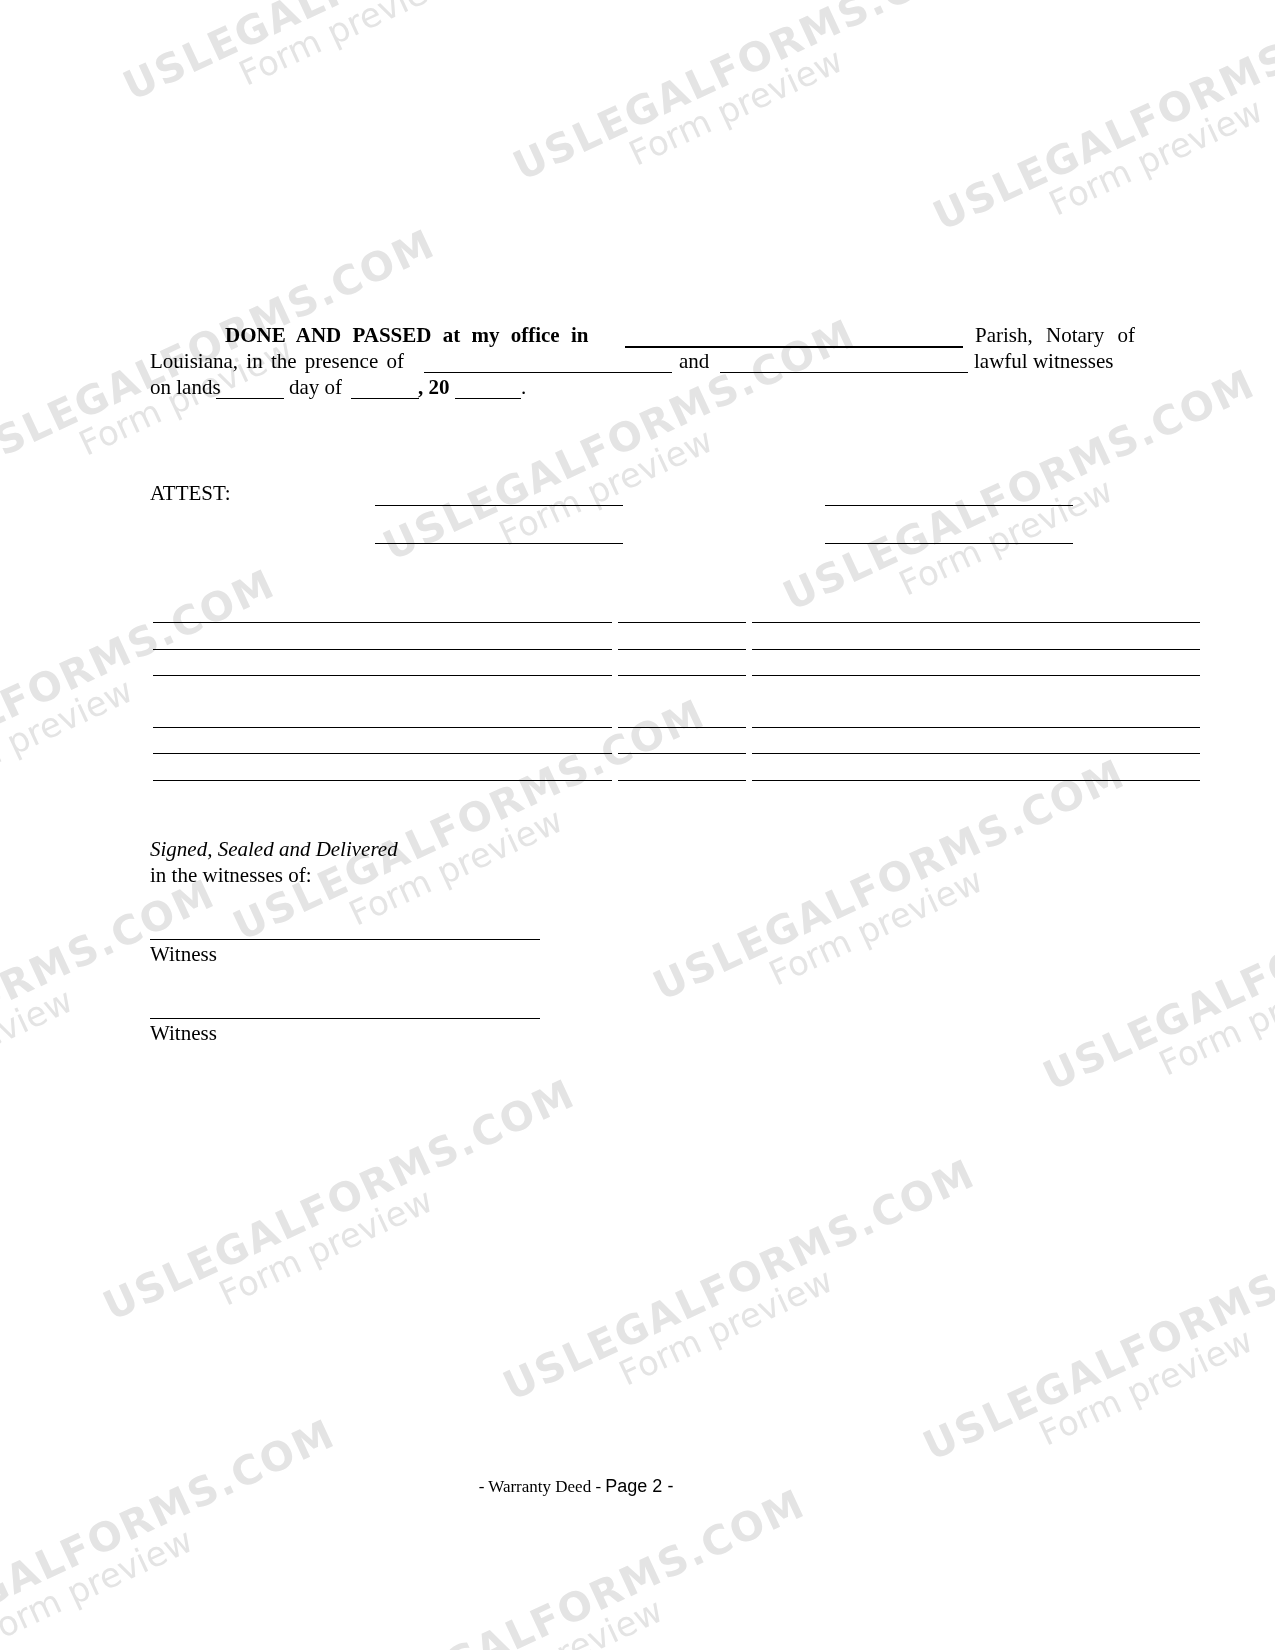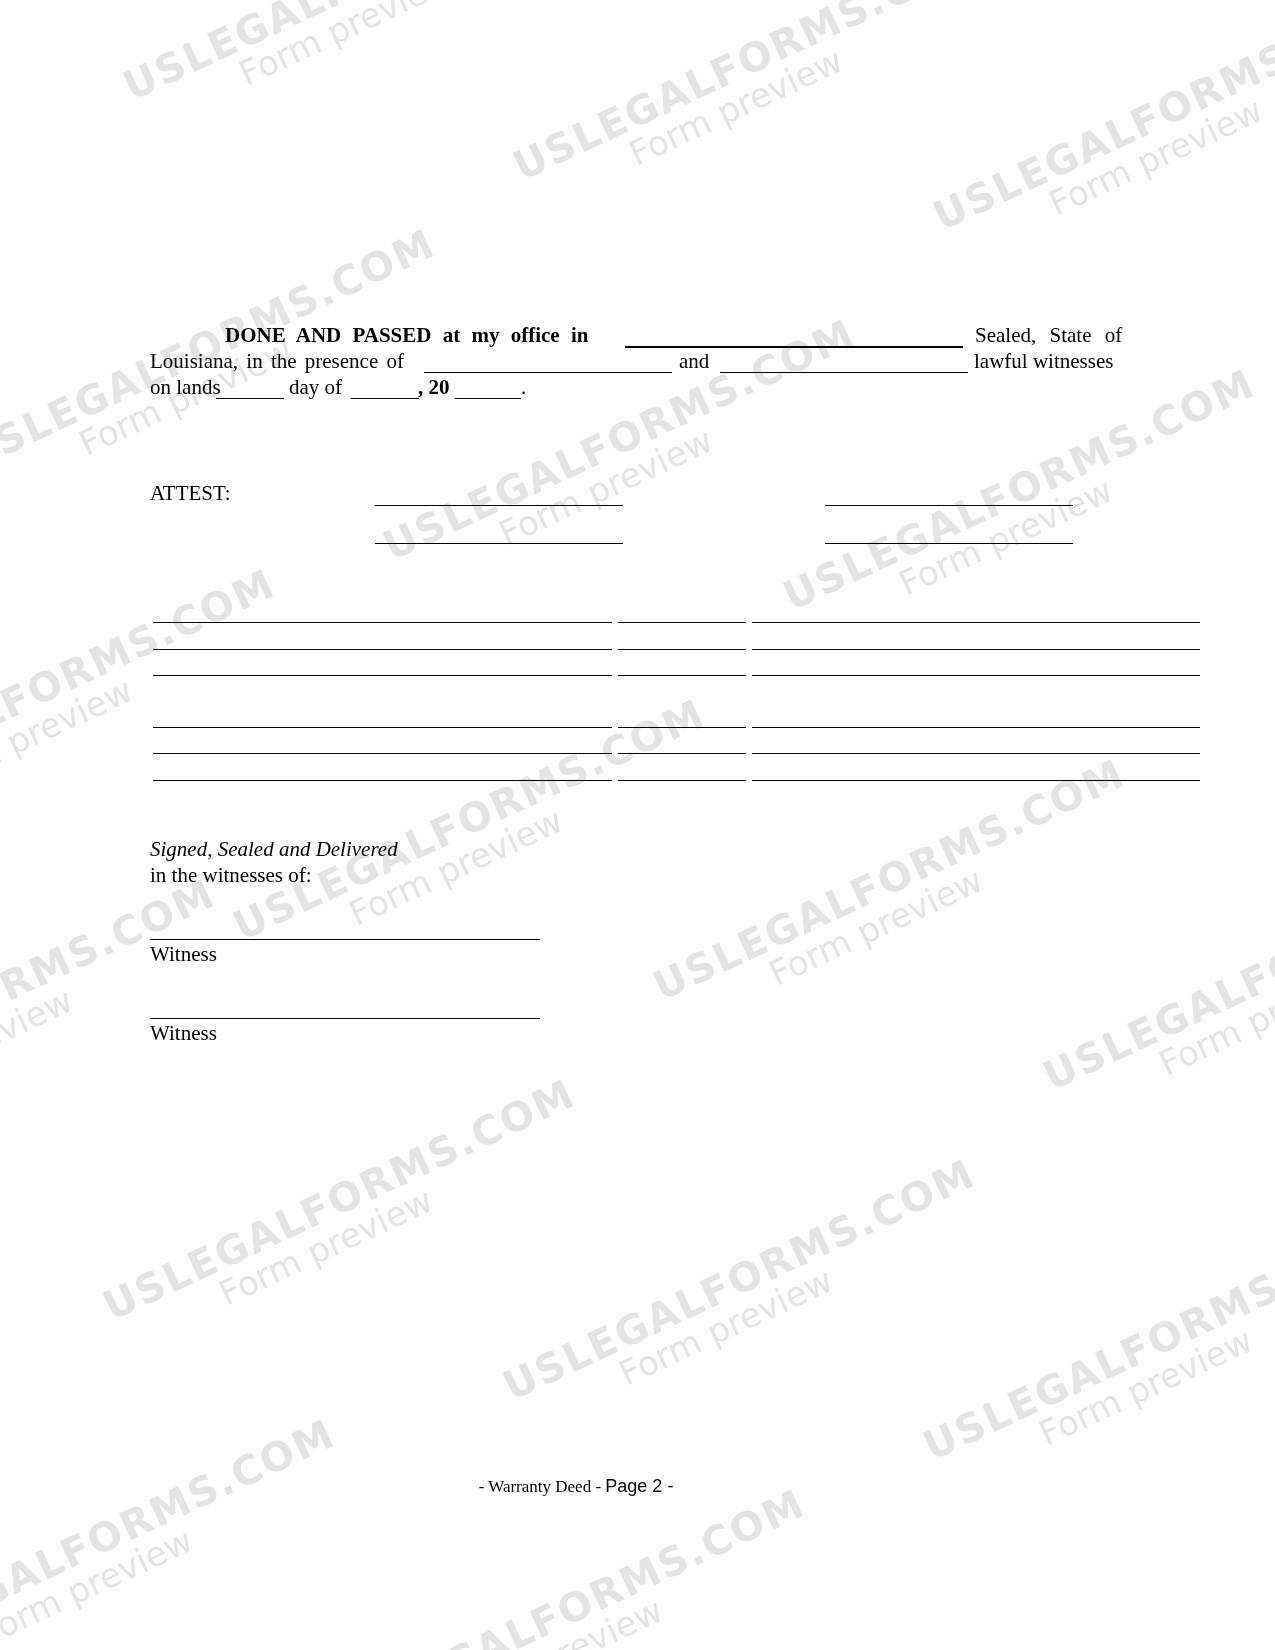--- a/index.html
+++ b/index.html
@@ -90,21 +90,21 @@
         <span class="small">Form preview</span>
       </div>
   </div>
 
   <div class="content">
 
 
 
     <div class="txt" style="top:322px; left:225px; word-spacing:6px;font-weight:bold;">DONE AND PASSED at my office in</div>
     <div class="line thick" style="top:346px; left:625px; width:338px;"></div>
-    <div class="txt" style="top:322px; left:975px; word-spacing:8px;">Sealed, State of</div>
+    <div class="txt" style="top:322px; left:975px; word-spacing:8px;">Parish, Notary of</div>
 
     <div class="txt" style="top:348px; left:150px; word-spacing:3px;">Louisiana, in the presence of</div>
     <div class="line" style="top:372px; left:424px; width:248px;"></div>
     <div class="txt" style="top:348px; left:679px;">and</div>
     <div class="line" style="top:372px; left:720px; width:248px;"></div>
     <div class="txt" style="top:348px; left:974px;">lawful witnesses</div>
 
     <div class="txt" style="top:374px; left:150px;">on lands</div>
     <div class="line" style="top:398px; left:216px; width:68px;"></div>
     <div class="txt" style="top:374px; left:289px;">day of</div>

